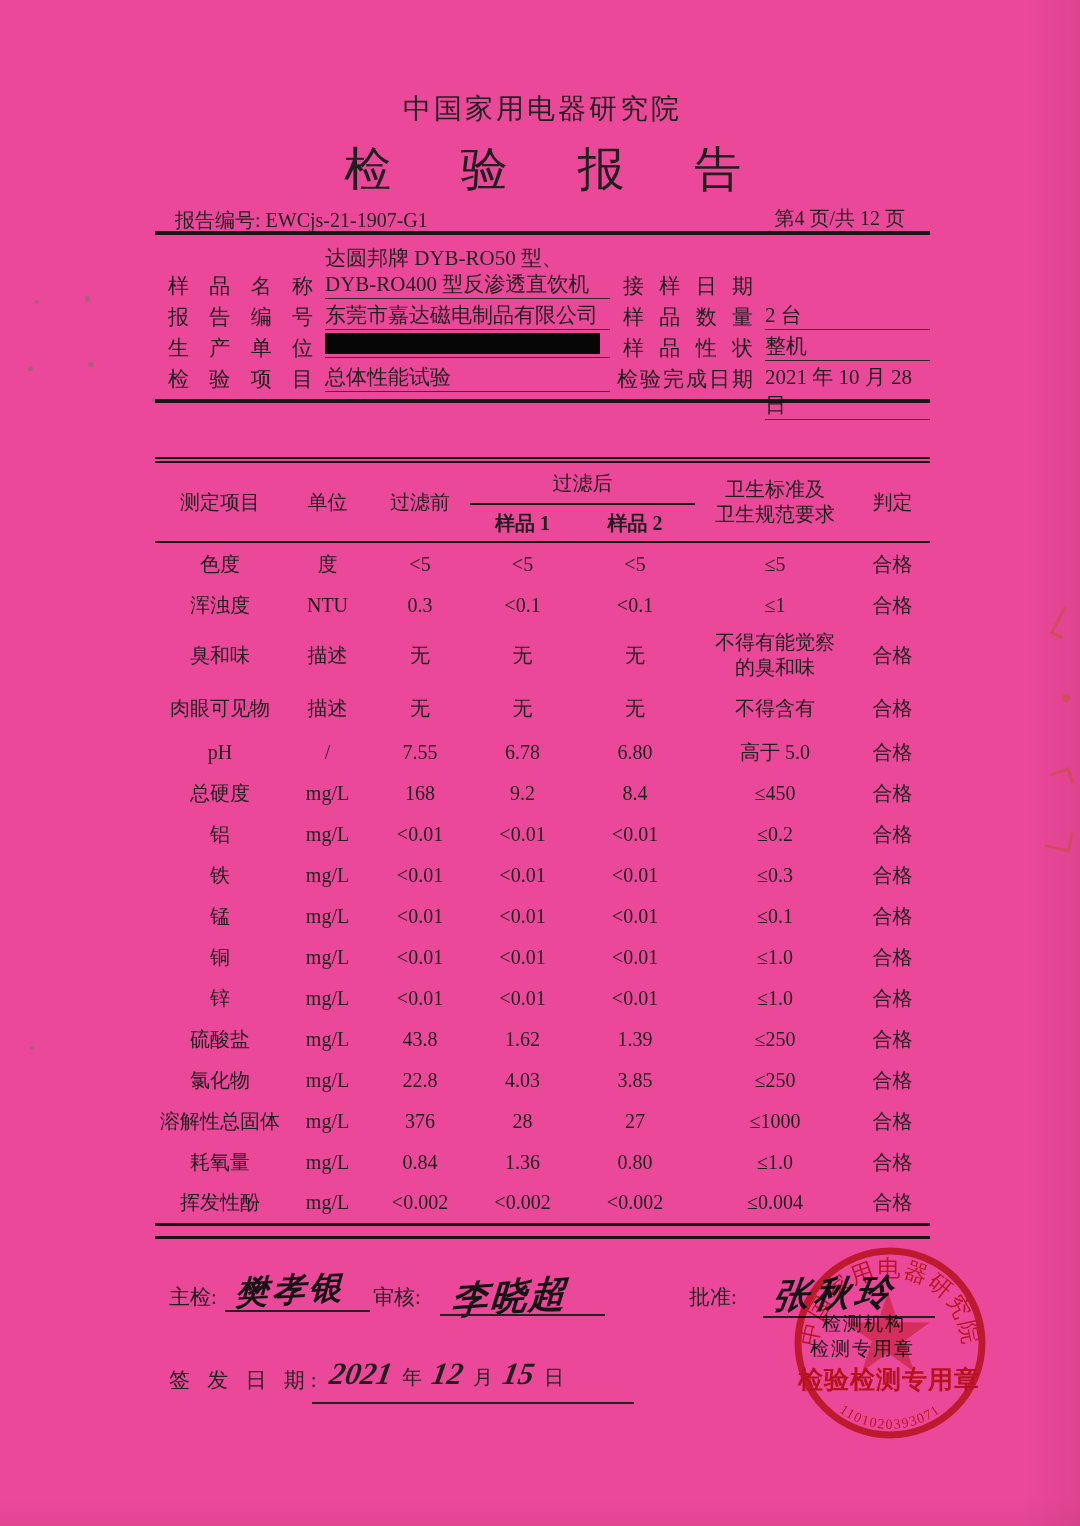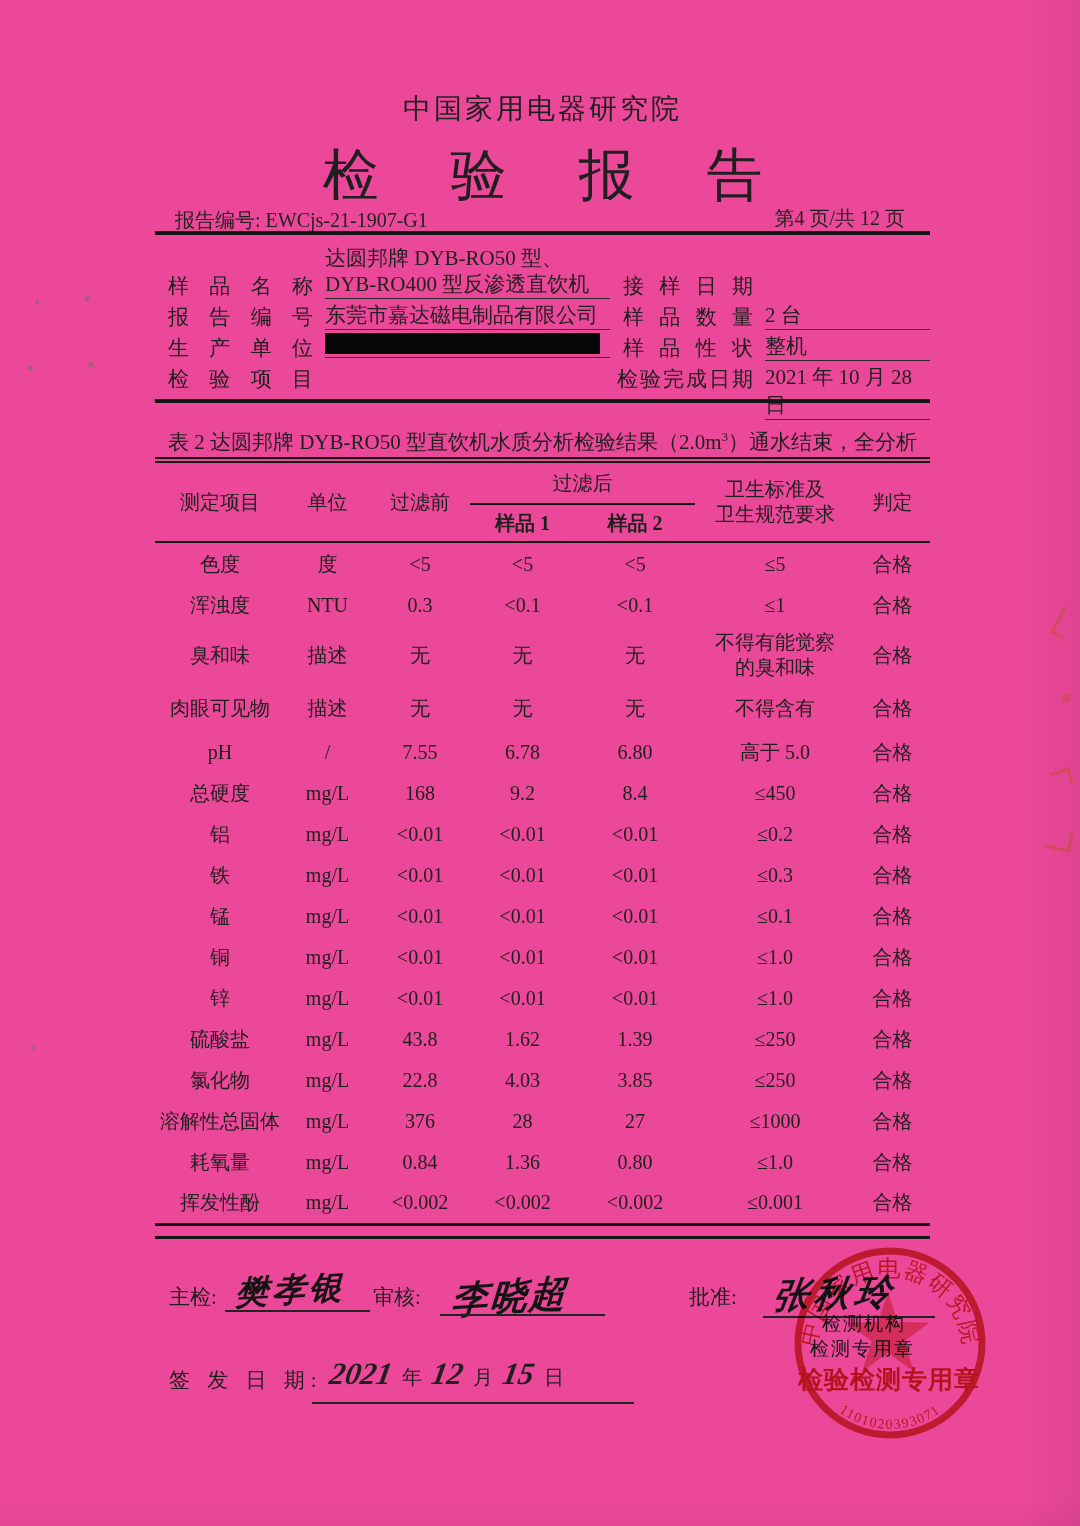--- a/index.html
+++ b/index.html
@@ -14,21 +14,21 @@
     background:linear-gradient(to right, rgba(0,0,0,0), rgba(0,0,0,0.055)); }
   .edge-shade-b { position:absolute; bottom:0; left:0; width:100%; height:30px;
     background:linear-gradient(to bottom, rgba(0,0,0,0), rgba(0,0,0,0.04)); }
 
   .abs { position:absolute; }
   .content { position:absolute; left:155px; top:0; width:775px; height:100%; }
 
   .institute { left:0; top:90px; width:775px; text-align:center;
     font-size:28px; letter-spacing:3px; }
   .report-title { left:0; top:138px; width:775px; text-align:center;
-    font-size:56px; word-spacing:58px; }
+    font-size:47px; word-spacing:58px; }
   .meta-row { left:0; top:205px; width:775px; font-size:20px; }
   .meta-left { position:absolute; left:20px; top:2px; }
   .meta-right { position:absolute; right:25px; top:0; }
   .rule { position:absolute; left:0; width:775px; background:#141414; }
 
   .jlabel { position:absolute; font-size:21px; text-align:justify; text-align-last:justify; }
   .ival { position:absolute; font-size:21px; border-bottom:1.5px solid #2a2a2a; }
   .noline { border-bottom:none; }
   .redacted { position:absolute; background:#060606; }
 
@@ -115,28 +115,26 @@
     <div class="jlabel" style="left:468px;top:303px;width:130px;">样品数量</div>
     <div class="ival" style="left:610px;top:301px;width:165px;">2 台</div>
 
     <div class="jlabel" style="left:13px;top:334px;width:145px;">生产单位</div>
     <div class="redacted" style="left:170px;top:333px;width:275px;height:21px;"></div>
     <div class="ival" style="left:170px;top:332px;width:285px;">&nbsp;</div>
     <div class="jlabel" style="left:468px;top:334px;width:130px;">样品性状</div>
     <div class="ival" style="left:610px;top:332px;width:165px;">整机</div>
 
     <div class="jlabel" style="left:13px;top:365px;width:145px;">检验项目</div>
+    <div class="ival" style="left:170px;top:363px;width:285px;">总体性能试验</div>
     <div class="jlabel" style="left:462px;top:365px;width:136px;">检验完成日期</div>
     <div class="ival" style="left:610px;top:363px;width:165px;">2021 年 10 月 28 日</div>
 
     <div class="rule" style="top:399px;height:4px;"></div>
 
-    <div class="abs tbl-title">
-      <span>表 2 达圆邦牌 DYB-RO50 型直饮机水质分析检验结果（2.0m</span><sup>3</sup><span>）通水结束，全分析</span>
-    </div>
 
     <table class="results">
       <colgroup>
         <col style="width:130px">
           <col style="width:85px">
           <col style="width:100px">
         <col style="width:105px">
           <col style="width:120px">
           <col style="width:160px">
           <col style="width:75px">
@@ -339,21 +337,21 @@
             </td>
             <td>合格</td>
           </tr>
         <tr>
             <td class="c1">挥发性酚</td>
             <td>mg/L</td>
             <td>&lt;0.002</td>
             <td>&lt;0.002</td>
             <td>&lt;0.002</td>
             <td class="two-line">
-              <span>≤0.001</span>
+              <span>≤0.004</span>
               <span></span>
             </td>
             <td>合格</td>
           </tr>
       </tbody>
     </table>
 
     <div class="rule divider"></div>
 
     <div class="sig-label" style="left:14px;top:1283px;">主检:</div>

